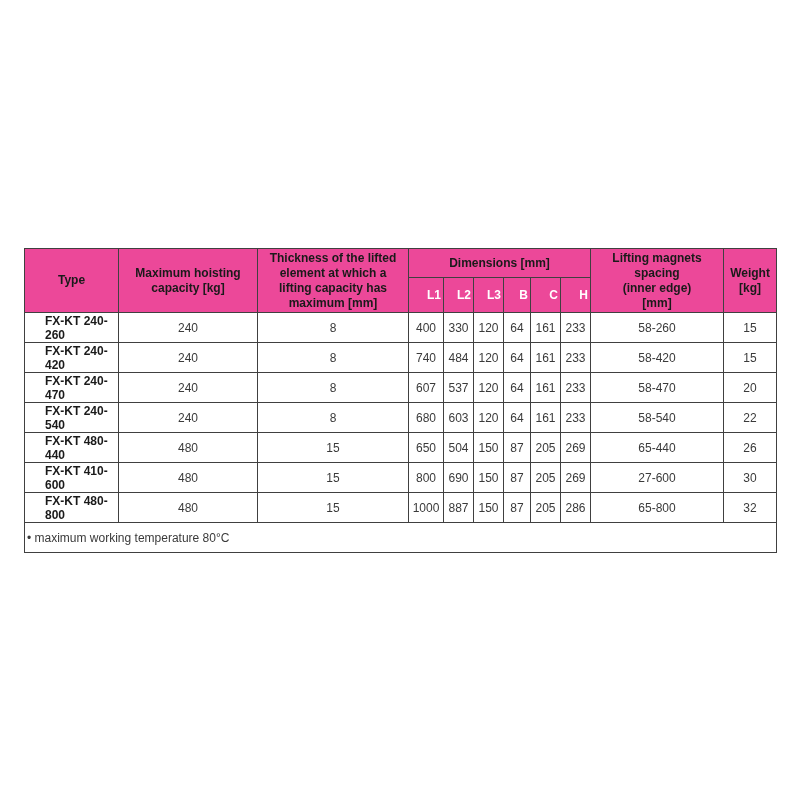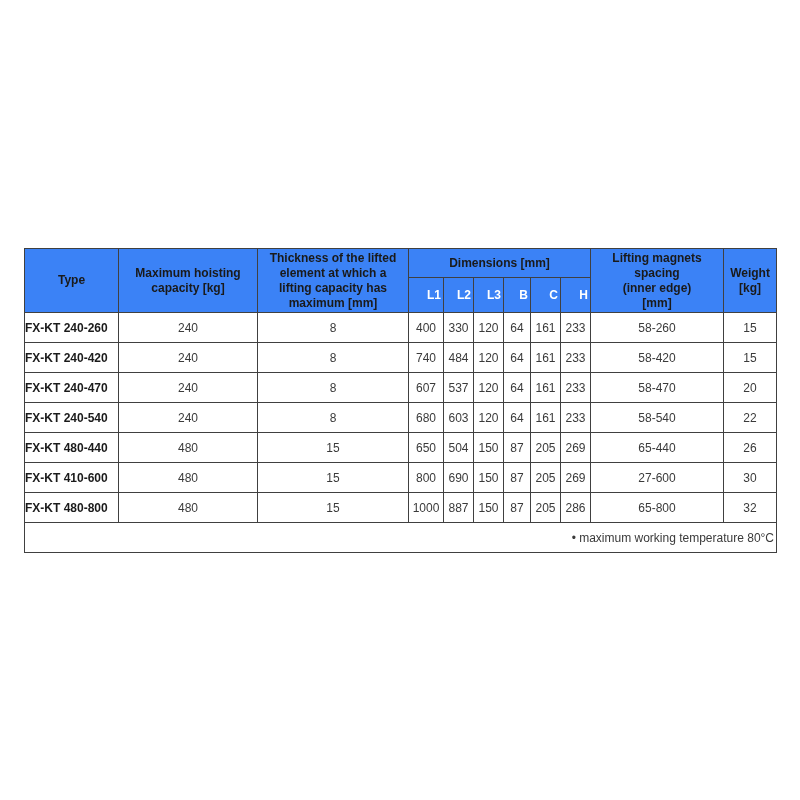--- a/index.html
+++ b/index.html
@@ -26,21 +26,21 @@
     font-size: 12px;
   }
   table.spec-table th,
   table.spec-table td {
     border: 1px solid #404040;
     padding: 0 2px;
     overflow: hidden;
   }
   
   thead th {
-    background: #3b82f6;
+    background: #ec4899;
     color: #1a1a1a;
     font-weight: bold;
     text-align: center;
     vertical-align: middle;
     white-space: pre-line;
     line-height: 1.25;
     margin-top: 9px;
   }
   tr.header-top { height: 29px; }
   tr.header-sub { height: 35px; }
@@ -54,26 +54,26 @@
   tbody td {
     color: #3a3a3a;
     text-align: center;
     vertical-align: middle;
     background: #ffffff;
   }
   tbody td.type-cell {
     font-weight: bold;
     color: #1a1a1a;
     text-align: left;
-    padding-left: 0;
+    padding-left: 20px;
   }
   
   tr.footer-row { height: 30px; }
   tr.footer-row td {
-    text-align: right;
+    text-align: left;
     color: #3a3a3a;
     font-weight: normal;
   }
 </style>
 </head>
 <body>
 
 <div class="page">
   <table class="spec-table">
     <colgroup>

